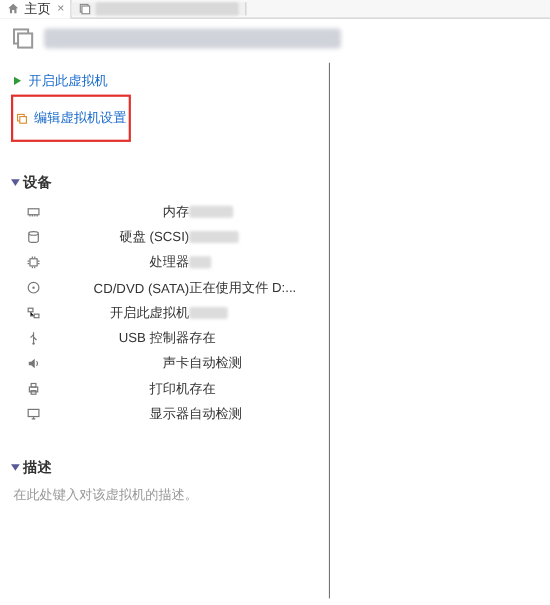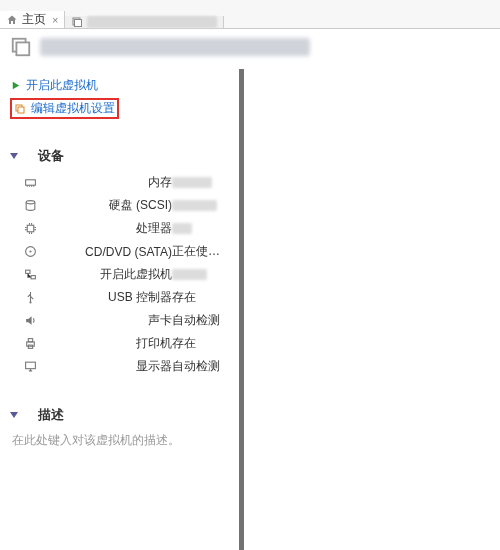--- a/index.html
+++ b/index.html
@@ -8,23 +8,23 @@
     font-size: 12px;
     background: #fff;
     color: #333;
     width: 500px;
     height: 550px;
     overflow: hidden;
   }
   .tabs {
     display: flex;
     border-bottom: 1px solid #ccc;
-    height: 29px;
+    height: 17px;
     background: #f7f7f7;
-    align-items: flex-end;
+    align-items: center;
   }
   .tab {
     display: flex;
     align-items: center;
     gap: 4px;
     padding: 0 6px;
     border-right: 1px solid #ccc;
     background: #fff;
     font-size: 12px;
     cursor: pointer;
@@ -42,48 +42,48 @@
     gap: 8px;
     padding: 4px 10px 8px 10px;
     height: 40px;
   }
   .titlebar .blur-big {
     background: #d0d3da; width: 270px; height: 18px; border-radius: 3px;
     filter: blur(2px);
   }
   .content { display: flex; height: calc(100% - 63px); }
   .left-pane {
-    width: 244px;
-    border-right: 5px solid #737373;
+    width: 300px;
+    border-right: 1px solid #737373;
     padding: 6px 10px;
   }
   .action-link {
     display: flex;
     align-items: center;
     gap: 5px;
     padding: 2px 0;
     cursor: pointer;
     font-size: 12px;
   }
   .action-link .txt { color: #1a6bcc; }
   .highlight-box {
     border: 2px solid #e4302a;
-    padding: 0 2px;
+    padding: 11px 2px;
     display: inline-flex;
     align-items: center;
     gap: 5px;
     margin-top: 2px;
   }
   .section {
     margin-top: 28px;
   }
   .section-header {
     display: flex;
     align-items: center;
-    gap: 20px;
+    gap: 3px;
     font-weight: bold;
     color: #2a2a2a;
     font-size: 13px;
     cursor: pointer;
   }
   .section-header .label { color: #333; }
   .dev-list { margin-top: 6px; }
   .dev-row {
     display: flex;
     align-items: center;

